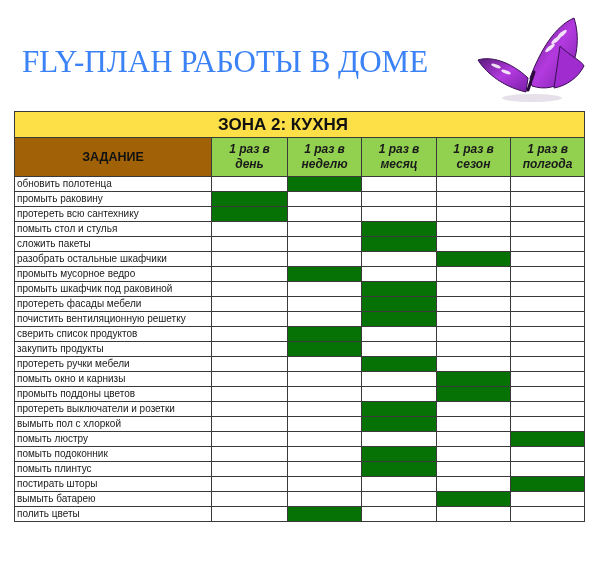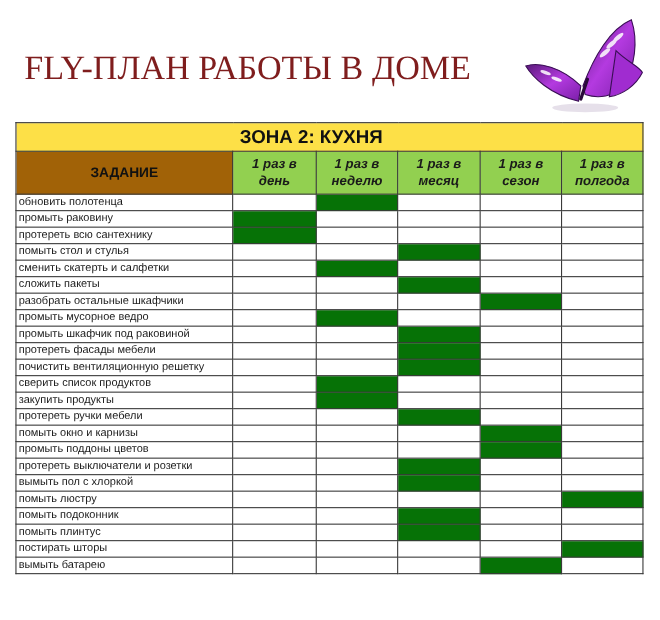--- a/index.html
+++ b/index.html
@@ -1,20 +1,20 @@
 <!DOCTYPE html>
 <html><head>
 <meta charset="utf-8">
 <style>
   html, body { margin: 0; padding: 0; background: #ffffff; }
   body { width: 600px; height: 564px; position: relative; overflow: hidden; font-family: "Liberation Sans", sans-serif; }
   .title {
     position: absolute; left: 22px; top: 44px;
     font-family: "Liberation Serif", "DejaVu Serif", serif;
-    font-size: 31px; color: #7f1d1d; letter-spacing: 0px; white-space: nowrap;
+    font-size: 31px; color: #3b82f6; letter-spacing: 0px; white-space: nowrap;
   }
   .butterfly { position: absolute; left: 470px; top: 6px; width: 120px; height: 100px; }
   .sheet {
     position: absolute; left: 14px; top: 111px; width: 570px;
     border-collapse: collapse; table-layout: fixed;
   }
   .sheet td, .sheet th { border: 1px solid #3a3a3a; padding: 0; }
   .zone {
     background: #fde047; height: 25px; font-weight: bold; font-size: 17px;
     color: #111; text-align: left; padding-left: 203px !important;
@@ -116,28 +116,20 @@
       </tr>
       <tr>
         <td class="task">помыть стол и стулья</td>
         <td class="cell"></td>
         <td class="cell"></td>
         <td class="cell on"></td>
         <td class="cell"></td>
         <td class="cell"></td>
       </tr>
       <tr>
-        <td class="task">сменить скатерть и салфетки</td>
-        <td class="cell"></td>
-        <td class="cell on"></td>
-        <td class="cell"></td>
-        <td class="cell"></td>
-        <td class="cell"></td>
-      </tr>
-      <tr>
         <td class="task">сложить пакеты</td>
         <td class="cell"></td>
         <td class="cell"></td>
         <td class="cell on"></td>
         <td class="cell"></td>
         <td class="cell"></td>
       </tr>
       <tr>
         <td class="task">разобрать остальные шкафчики</td>
         <td class="cell"></td>
@@ -265,16 +257,24 @@
         <td class="cell"></td>
         <td class="cell"></td>
         <td class="cell on"></td>
       </tr>
       <tr>
         <td class="task">вымыть батарею</td>
         <td class="cell"></td>
         <td class="cell"></td>
         <td class="cell"></td>
         <td class="cell on"></td>
+        <td class="cell"></td>
+      </tr>
+      <tr>
+        <td class="task">полить цветы</td>
+        <td class="cell"></td>
+        <td class="cell on"></td>
+        <td class="cell"></td>
+        <td class="cell"></td>
         <td class="cell"></td>
       </tr>
     </tbody>
 </table>
 
 </body></html>

